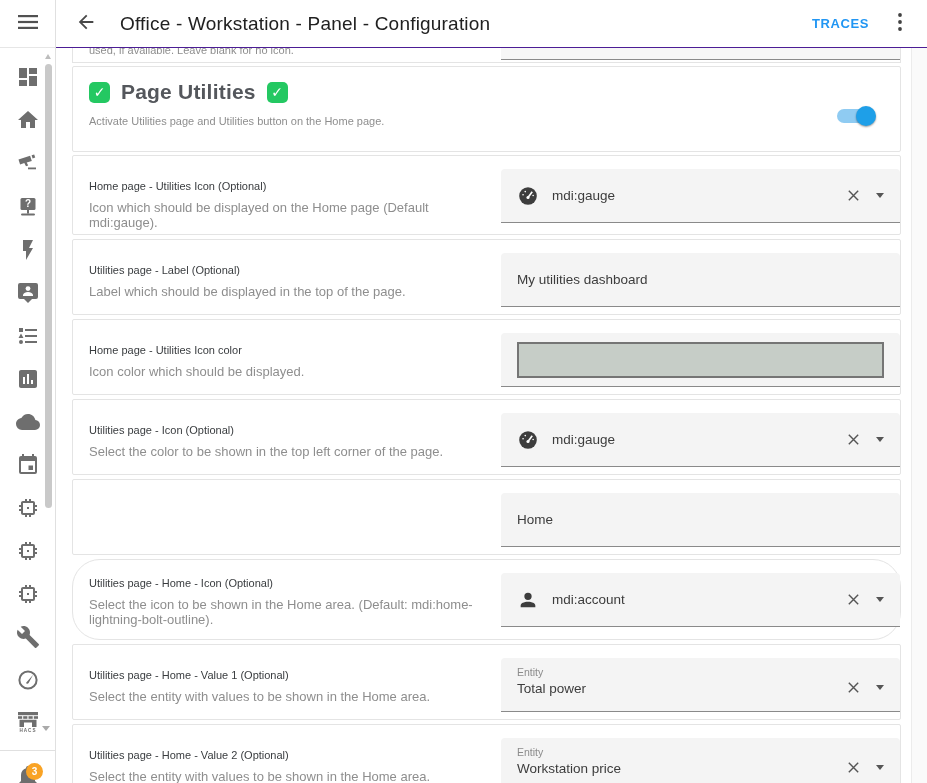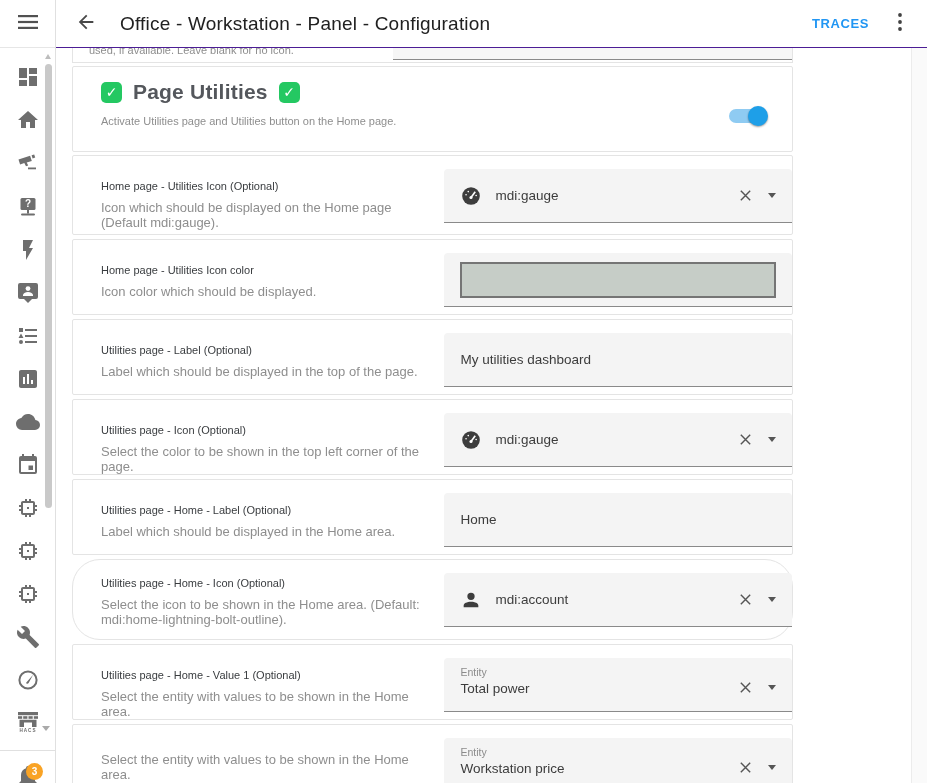--- a/index.html
+++ b/index.html
@@ -28,21 +28,21 @@
   header{height:48px;flex:0 0 48px;display:flex;align-items:center;border-bottom:1px solid #4c1d95;background:#fff;padding:0 14px 0 18px;}
   .back-btn{width:24px;height:24px;margin-right:22px;display:flex;align-items:center;justify-content:center;cursor:pointer;}
   .page-title{font-size:19px;color:#212121;letter-spacing:.2px;}
   .header-spacer{flex:1;}
   .traces-btn{color:var(--accent);font-size:13px;font-weight:bold;letter-spacing:.6px;padding:8px 10px;cursor:pointer;}
   .kebab-btn{width:26px;height:26px;margin-left:8px;display:flex;align-items:center;justify-content:center;cursor:pointer;}
 
   .content{position:relative;flex:1;background:#fff;overflow:hidden;}
   .gutter{position:absolute;right:0;top:0;bottom:0;width:16px;background:#fafafa;border-left:1px solid #ececec;}
 
-  .card{position:relative;margin:0 0 4px 16px;width:721px;border:1px solid #e4e4e4;border-radius:2px;background:#fff;padding-left:12px;}
+  .card{position:relative;margin:0 0 4px 16px;width:829px;border:1px solid #e4e4e4;border-radius:2px;background:#fff;}
   .card.partial{height:15px;margin-bottom:3px;border-top:none;border-radius:0;overflow:hidden;}
   .partial-desc{position:absolute;left:16px;top:-4px;font-size:11px;color:#8e8e8e;}
   .partial-field{position:absolute;right:0;top:0;width:399px;height:12px;background:#f6f6f6;border-bottom:1px solid #8a8a8a;}
 
   .card.section{height:86px;margin-bottom:3px;}
   .section-head{display:flex;align-items:center;gap:11px;padding:13px 0 0 16px;}
   .check-emoji{width:21px;height:21px;border-radius:5px;background:var(--check-green);color:#fff;font-size:14px;font-weight:bold;display:flex;align-items:center;justify-content:center;}
   .section-title{font-size:21px;font-weight:bold;color:#54575c;letter-spacing:.2px;}
   .section-desc{padding:11px 0 0 16px;font-size:11px;color:#8e8e8e;}
   .toggle{position:absolute;right:27px;top:42px;width:36px;height:14px;cursor:pointer;}
@@ -298,35 +298,35 @@
               <svg width="15" height="15" viewBox="0 0 16 16">
                 <path d="M3,3 L13,13 M13,3 L3,13" stroke="#555" stroke-width="1.5"></path>
               </svg>
             </span>
           <span class="caret"></span>
         </div>
       </div>
 
       <div class="card row">
         <div class="row-text">
+          <div class="row-title">Utilities page - Label (Optional)</div>
+          <div class="row-desc">Label which should be displayed in the top of the page.</div>
+        </div>
+        <div class="field">
+          <span class="field-value">My utilities dashboard</span>
+        </div>
+      </div>
+
+      <div class="card row">
+        <div class="row-text">
           <div class="row-title">Home page - Utilities Icon color</div>
           <div class="row-desc">Icon color which should be displayed.</div>
         </div>
         <div class="field color-field">
           <span class="swatch"></span>
-        </div>
-      </div>
-
-      <div class="card row">
-        <div class="row-text">
-          <div class="row-title">Utilities page - Label (Optional)</div>
-          <div class="row-desc">Label which should be displayed in the top of the page.</div>
-        </div>
-        <div class="field">
-          <span class="field-value">My utilities dashboard</span>
         </div>
       </div>
 
       <div class="card row">
         <div class="row-text">
           <div class="row-title">Utilities page - Icon (Optional)</div>
           <div class="row-desc">Select the color to be shown in the top left corner of the page.</div>
         </div>
         <div class="field">
           <span class="field-icon"><svg width="22" height="22" viewBox="0 0 24 24">
@@ -341,24 +341,20 @@
           <span class="clear-x">
               <svg width="15" height="15" viewBox="0 0 16 16">
                 <path d="M3,3 L13,13 M13,3 L3,13" stroke="#555" stroke-width="1.5"></path>
               </svg>
             </span>
           <span class="caret"></span>
         </div>
       </div>
 
       <div class="card row">
-        <div class="row-text">
-          <div class="row-title">Utilities page - Home - Label (Optional)</div>
-          <div class="row-desc">Label which should be displayed in the Home area.</div>
-        </div>
         <div class="field">
           <span class="field-value">Home</span>
         </div>
       </div>
 
       <div class="card row h81">
         <div class="row-text">
           <div class="row-title">Utilities page - Home - Icon (Optional)</div>
           <div class="row-desc">Select the icon to be shown in the Home area. (Default: mdi:home-lightning-bolt-outline).</div>
         </div>
@@ -390,20 +386,21 @@
                   <path d="M3,3 L13,13 M13,3 L3,13" stroke="#555" stroke-width="1.5"></path>
                 </svg>
               </span>
             <span class="caret"></span>
           </div>
         </div>
       </div>
 
       <div class="card row">
         <div class="row-text">
+          <div class="row-title">Utilities page - Home - Value 2 (Optional)</div>
           <div class="row-desc">Select the entity with values to be shown in the Home area.</div>
         </div>
         <div class="field entity">
           <div class="entity-label">Entity</div>
           <div class="entity-inner">
             <span class="field-value">Workstation price</span>
             <span class="clear-x">
                 <svg width="15" height="15" viewBox="0 0 16 16">
                   <path d="M3,3 L13,13 M13,3 L3,13" stroke="#555" stroke-width="1.5"></path>
                 </svg>

